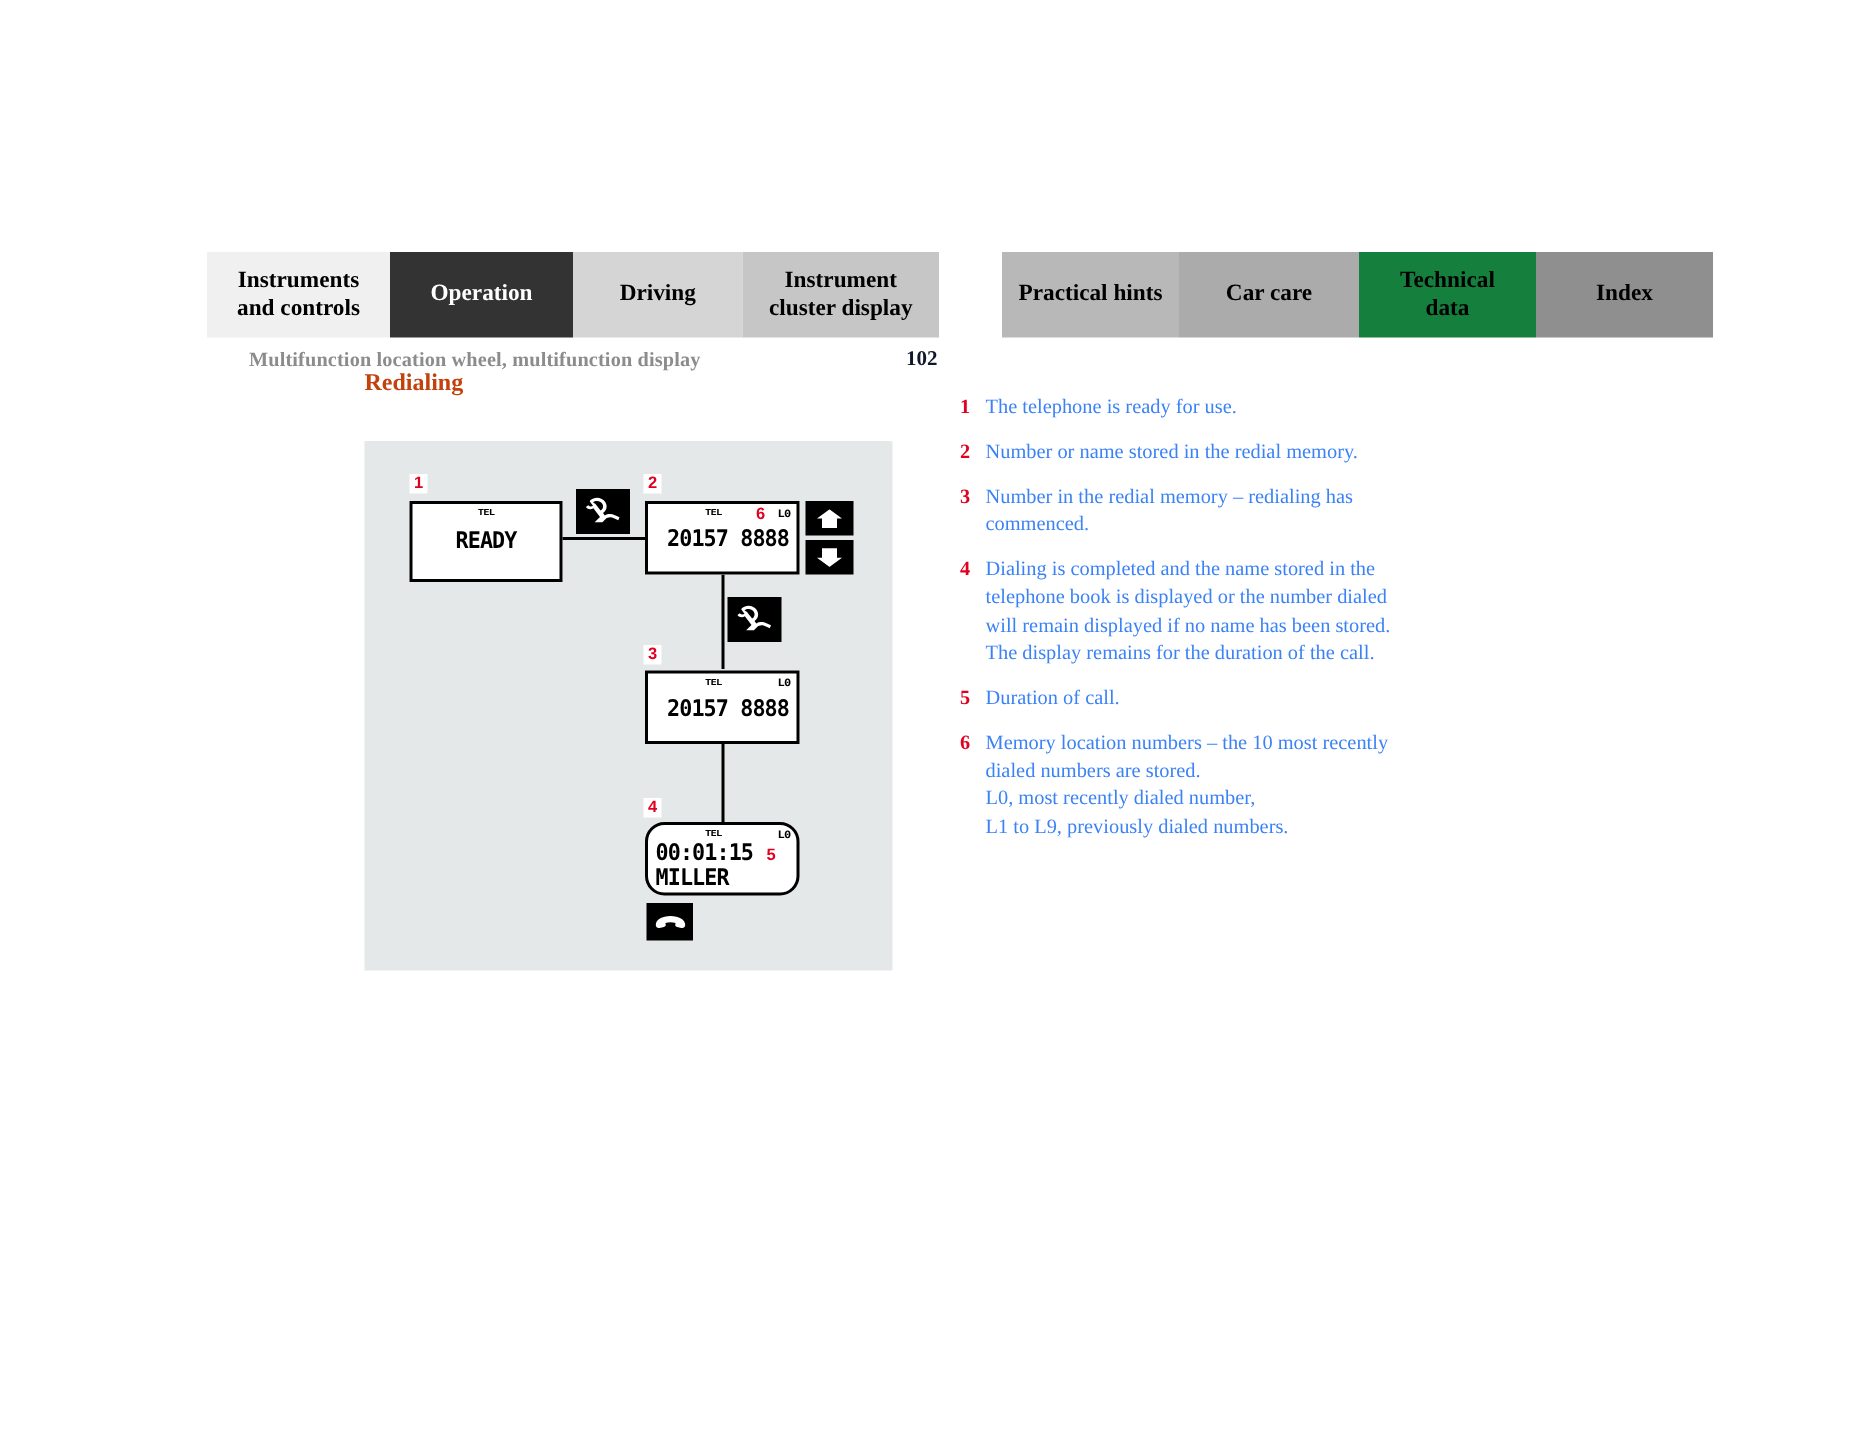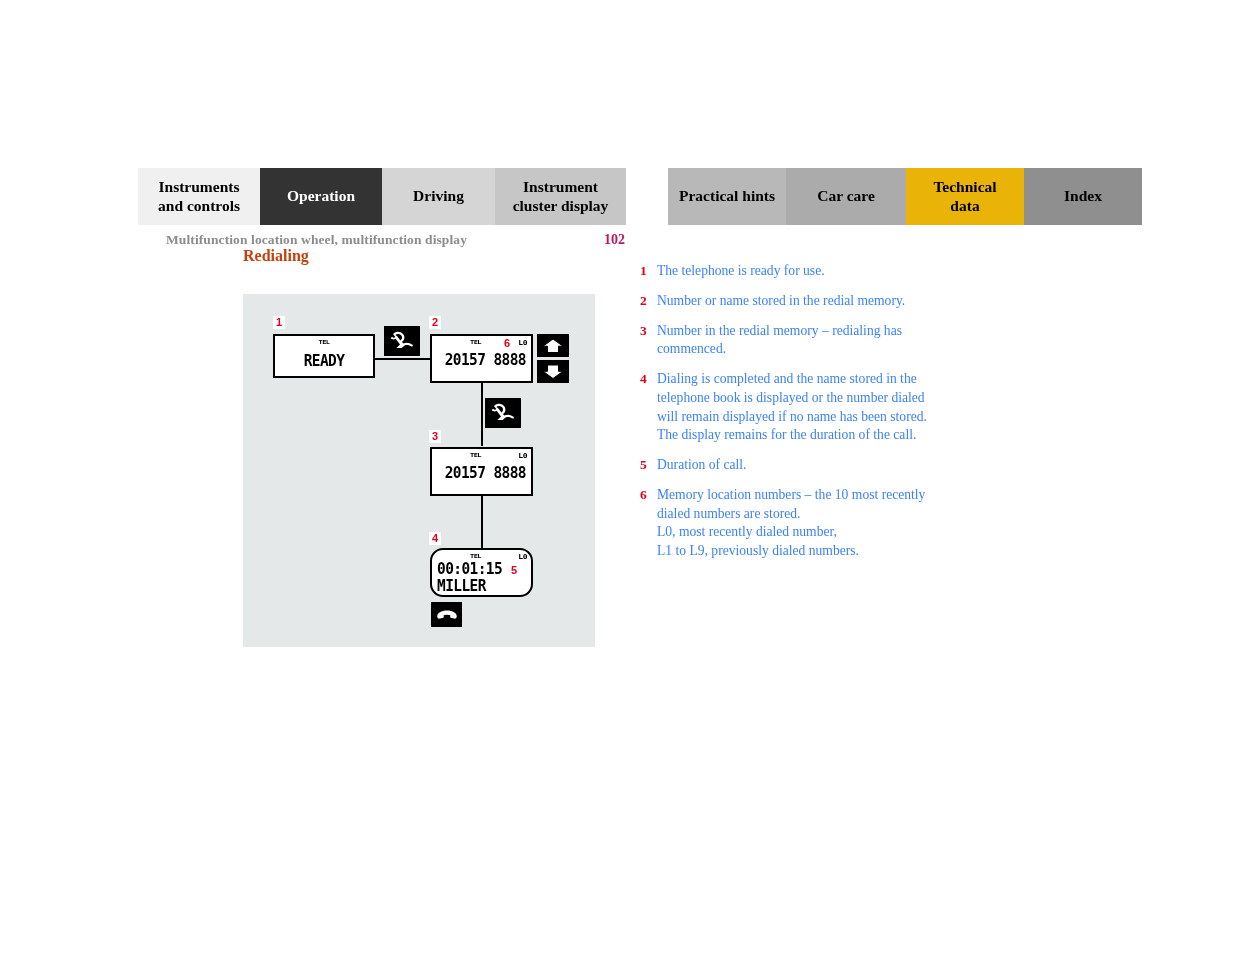--- a/index.html
+++ b/index.html
@@ -53,21 +53,21 @@
     letter-spacing: 0.1px;
     white-space: nowrap;
   }
   .pagenum {
     position: absolute;
     left: 604px;
     top: 232px;
     font-family: "Liberation Serif", serif;
     font-weight: bold;
     font-size: 14px;
-    color: #be185d;
+    color: #0f172a;
   }
 
   
   .section-title {
     position: absolute;
     left: 243px;
     top: 247px;
     font-family: "Liberation Serif", serif;
     font-weight: bold;
     font-size: 16px;
@@ -200,21 +200,21 @@
   <div class="tab" style="background: rgb(198, 198, 198); flex: 0 0 131px;">
       <span style="white-space: pre-line;">Instrument
 cluster display</span>
     </div>
   <div class="tab" style="background: rgb(184, 184, 184); flex: 0 0 118px; margin-left: 42px;">
       <span style="white-space: pre-line;">Practical hints</span>
     </div>
   <div class="tab" style="background: rgb(171, 171, 171); flex: 0 0 120px;">
       <span style="white-space: pre-line;">Car care</span>
     </div>
-  <div class="tab" style="background: #eab308; flex: 0 0 118px;">
+  <div class="tab" style="background: #15803d; flex: 0 0 118px;">
       <span style="white-space: pre-line;">Technical
 data</span>
     </div>
   <div class="tab" style="background: rgb(143, 143, 143); flex: 0 0 118px;">
       <span style="white-space: pre-line;">Index</span>
     </div>
 </div>
 
 <div class="runhead">Multifunction location wheel, multifunction display</div>
 <div class="pagenum">102</div>
@@ -223,21 +223,21 @@
 
 <div class="figure">
 
   <div class="hline" style="left:102px; top:64px; width:87px;"></div>
 
   <div class="vline" style="left:238px; top:89px; height:63px;"></div>
 
   <div class="vline" style="left:238px; top:196px; height:59px;"></div>
 
   <div class="callout" style="left:30px; top:22px;">1</div>
-  <div class="lcd" style="left:30px; top:40px; width:102px; height:44px;text-decoration:underline;">
+  <div class="lcd" style="left:30px; top:40px; width:102px; height:54px;text-decoration:underline;">
     <div class="tel">TEL</div>
     <div class="big center">READY</div>
   </div>
 
   <div class="icontile" style="left:141px; top:32px; width:36px; height:30px;">
     <svg width="26" height="22" viewBox="0 0 26 22">
       <path d="M4.5 3.5 C7.5 0.8 12.5 1.4 14.6 4.8 C16.3 7.6 15.2 10.6 13.0 12.0 L14.2 13.6 C16.0 12.6 18.6 12.4 20.6 13.3 L24.0 14.9 L23.2 16.8 L19.9 15.3 C18.1 14.5 15.9 14.9 14.6 16.2 L12.6 18.1 L7.4 18.1 L11.0 14.6 L6.6 8.8 C5.0 9.9 2.8 9.6 1.6 8.0 L3.2 6.8 C4.0 7.8 5.4 7.9 6.3 7.1 L4.2 4.3 Z" fill="#ffffff"></path>
       <path d="M6.3 4.9 C8.2 3.3 11.2 3.7 12.5 5.8 C13.6 7.6 12.9 9.5 11.4 10.4 L8.0 6.0 Z" fill="#000000"></path>
     </svg>
   </div>

